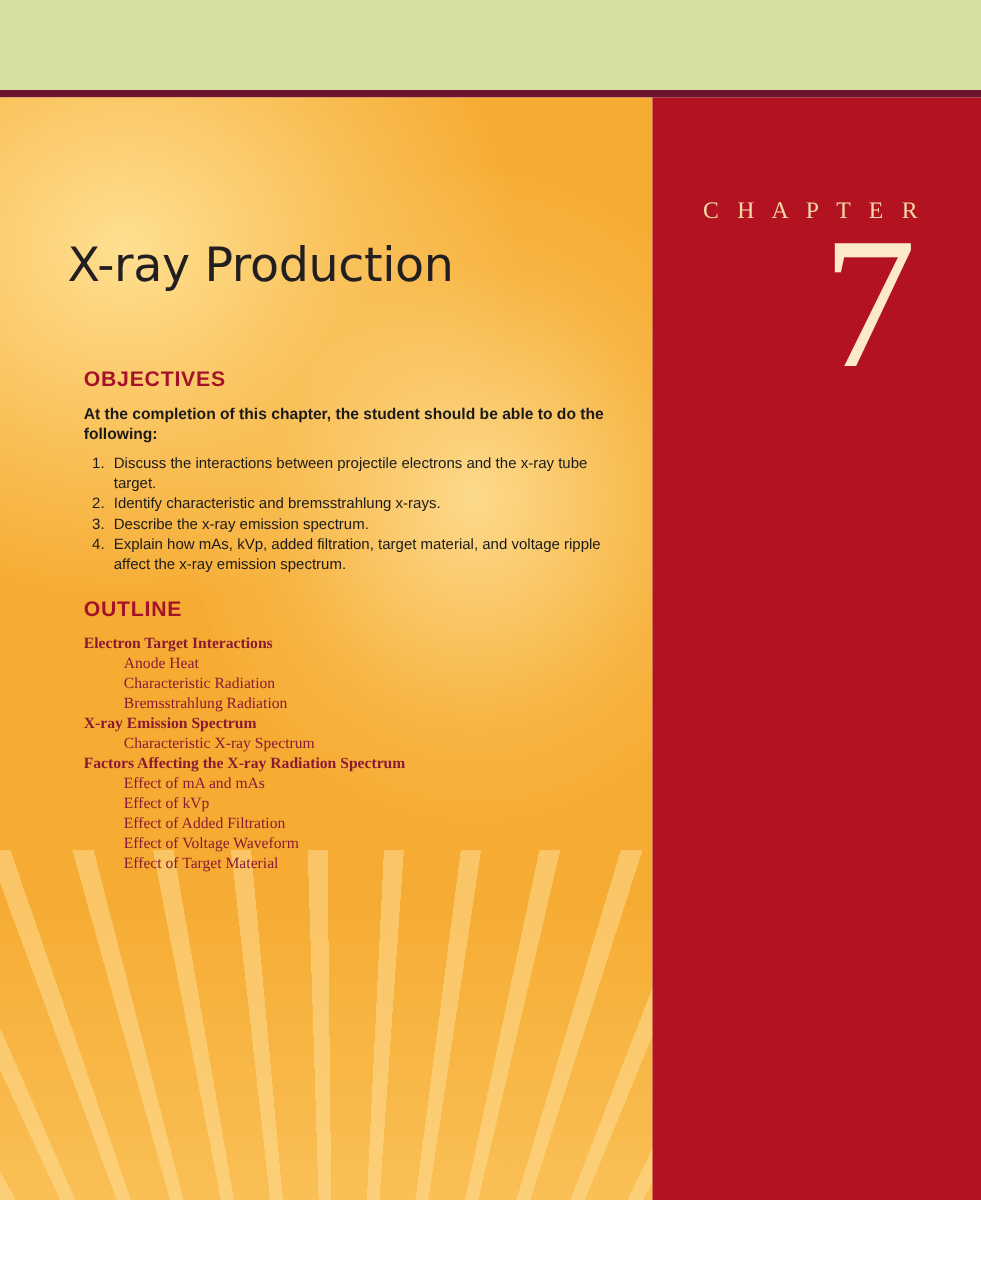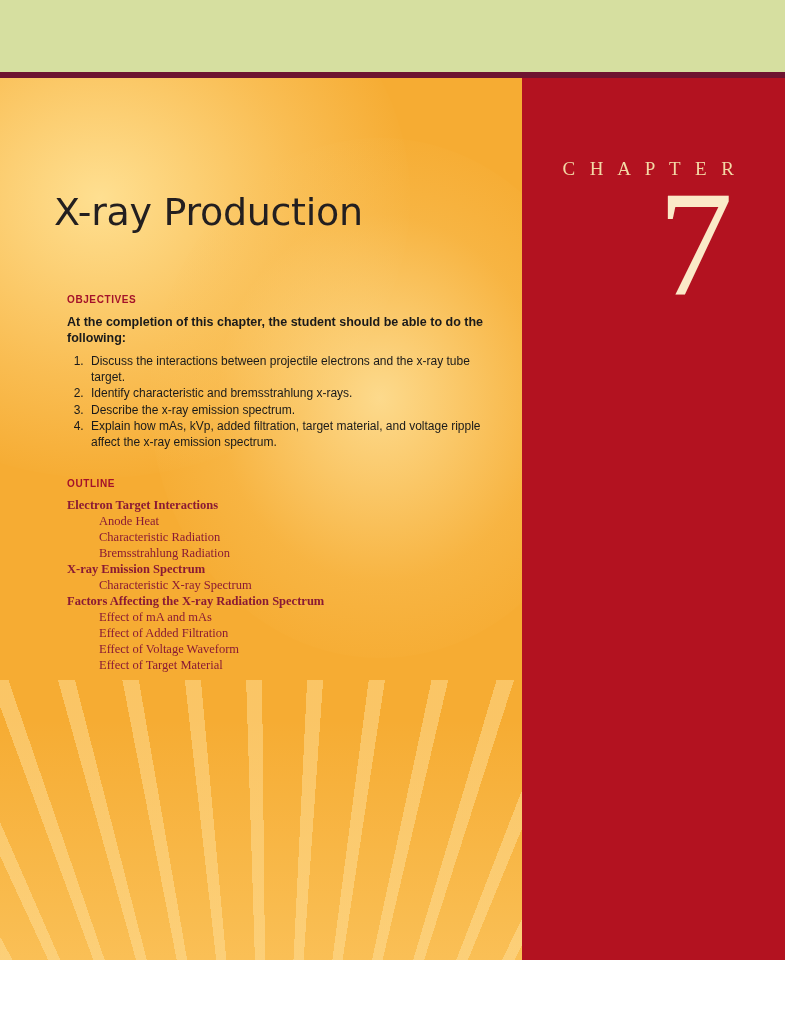--- a/index.html
+++ b/index.html
@@ -126,21 +126,21 @@
     top: 190px;
     width: 440px;
     font-family: "DejaVu Sans", sans-serif;
     font-size: 38px;
     font-weight: 400;
     color: #231f20;
     letter-spacing: -0.3px;
   }
   .section-head {
     font-family: "Liberation Sans", sans-serif;
-    font-size: 10px;
+    font-size: 17px;
     font-weight: bold;
     color: #a4122a;
     letter-spacing: 0.6px;
   }
   .objectives-block {
     position: absolute;
     left: 67px;
     top: 294px;
     width: 420px;
   }
@@ -227,19 +227,20 @@
     <div class="section-head">OUTLINE</div>
     <div class="outline-list">
       <div class="outline-h">Electron Target Interactions</div>
       <div class="outline-sub">Anode Heat</div>
       <div class="outline-sub">Characteristic Radiation</div>
       <div class="outline-sub">Bremsstrahlung Radiation</div>
       <div class="outline-h">X-ray Emission Spectrum</div>
       <div class="outline-sub">Characteristic X-ray Spectrum</div>
       <div class="outline-h">Factors Affecting the X-ray Radiation Spectrum</div>
       <div class="outline-sub">Effect of mA and mAs</div>
+      <div class="outline-sub">Effect of kVp</div>
       <div class="outline-sub">Effect of Added Filtration</div>
       <div class="outline-sub">Effect of Voltage Waveform</div>
       <div class="outline-sub">Effect of Target Material</div>
     </div>
   </div>
 
 </div>
 
 </body></html>

